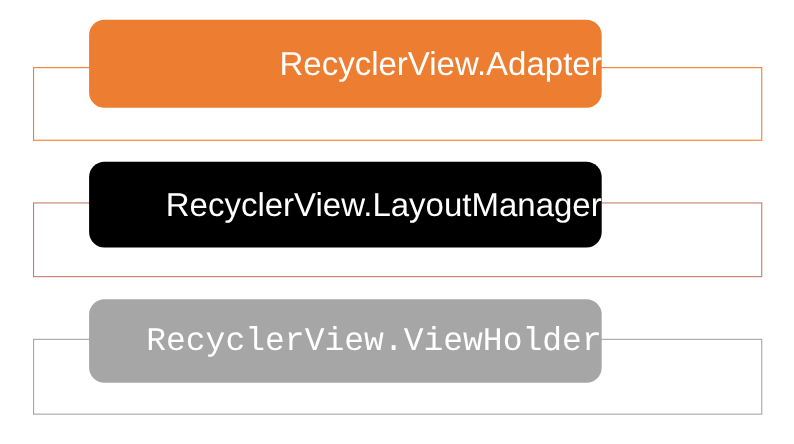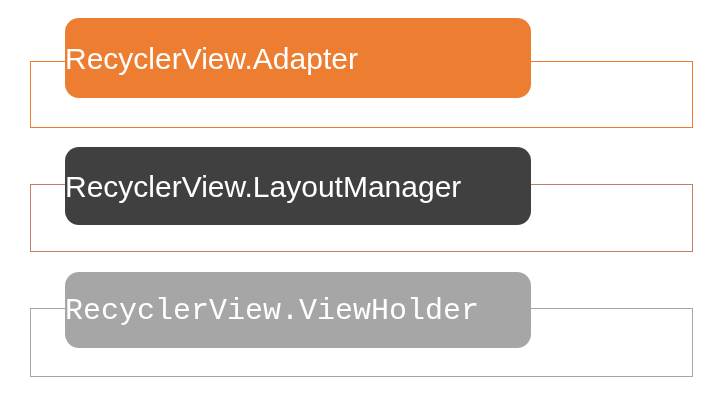--- a/index.html
+++ b/index.html
@@ -18,27 +18,27 @@
   .tray {
     position: absolute;
     left: 30px;
     width: 663px;
     box-sizing: border-box;
     background: #ffffff;
     border: 1px solid #cccccc; 
   }
   .badge {
     position: absolute;
-    left: 65px;
+    left: 81px;
     width: 466px;
     box-sizing: border-box;
     border-radius: 14px;
     display: flex;
     align-items: center;
-    justify-content: flex-start;
+    justify-content: flex-end;
   }
   .badge-label {
     color: #ffffff;
     font-size: 30px;
     line-height: 1;
     white-space: nowrap;
     padding-top: 2px;
   }
   
   .row1 .tray  { top: 61px;  height: 67px; }
@@ -57,21 +57,21 @@
 
   <div class="row1">
     <div class="tray" style="border-color: rgb(237, 125, 49);"></div>
     <div class="badge" style="background-color: rgb(237, 125, 49);">
       <span class="badge-label">RecyclerView.Adapter</span>
     </div>
   </div>
 
   <div class="row2">
     <div class="tray" style="border-color: rgb(196, 124, 107);"></div>
-    <div class="badge" style="background-color: #404040;">
+    <div class="badge" style="background-color: #000000;">
       <span class="badge-label">RecyclerView.LayoutManager</span>
     </div>
   </div>
 
   <div class="row3">
     <div class="tray" style="border-color: rgb(166, 166, 166);"></div>
     <div class="badge" style="background-color: rgb(166, 166, 166); font-family: Liberation Mono, monospace;">
       <span class="badge-label">RecyclerView.ViewHolder</span>
     </div>
   </div>

